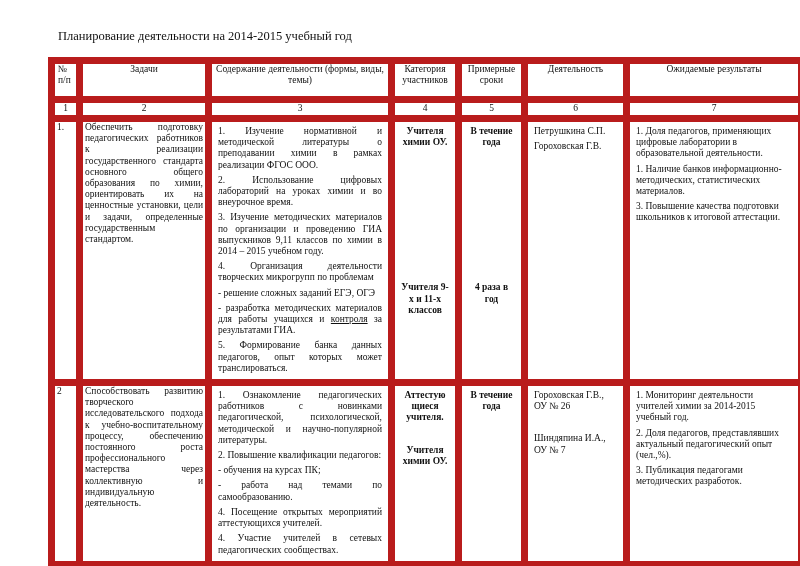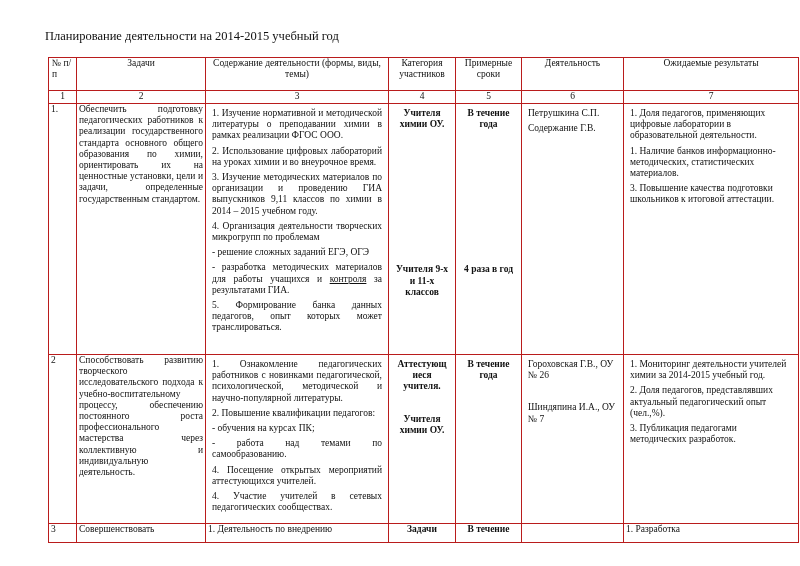--- a/index.html
+++ b/index.html
@@ -2,30 +2,30 @@
 <html><head>
 <meta charset="utf-8">
 <style>
   html, body { margin:0; padding:0; background:#fff; }
   .page {
     position:relative; width:800px; height:566px; background:#ffffff;
     font-family:"Liberation Serif","DejaVu Serif",serif; color:#111;
     overflow:hidden;
   }
   .doc-title {
-    position:absolute; left:45px; top:29px;
+    position:absolute; left:58px; top:29px;
     font-size:12.5px; line-height:14px; white-space:nowrap;font-family:Liberation Serif, serif;
   }
   table.plan {
     position:absolute; left:48px; top:57px; width:750px;
     border-collapse:collapse; table-layout:fixed;
     font-size:9.5px; line-height:11.2px;
   }
   table.plan td {
-    border:1px solid #b91c1c; vertical-align:top;
+    border:7px solid #b91c1c; vertical-align:top;
     padding:0 2px 1px 2px; overflow:hidden;
   }
   tr.hdr td { text-align:center; height:31px; }
   tr.hdr td.left { text-align:left; padding-left:3px; }
   tr.nums td { text-align:center; height:11px; line-height:11px; }
   tr.row1 td { height:249px; }
   tr.row2 td { height:167px; }
   tr.row3 td { height:17px; white-space:nowrap; }
   .c { text-align:center;font-weight:bold; }
   .j { text-align:justify; }
@@ -91,21 +91,21 @@
         <div class="sp-big"></div>
         <div class="p">Учителя 9-х и 11-х классов</div>
       </td>
       <td class="c">
         <div class="p">В течение года</div>
         <div class="sp-big"></div>
         <div class="p">4 раза в год</div>
       </td>
       <td>
         <div class="p">Петрушкина С.П.</div>
-        <div class="p">Содержание Г.В.</div>
+        <div class="p">Гороховская Г.В.</div>
       </td>
       <td>
         <div class="p">1. Доля педагогов, применяющих цифровые лаборатории в образовательной деятельности.</div>
         <div class="p brk">1. Наличие банков информационно-методических, статистических материалов.</div>
         <div class="p">3. Повышение качества подготовки школьников к итоговой аттестации.</div>
       </td>
     </tr>
 
     <tr class="row2">
       <td>2</td>

